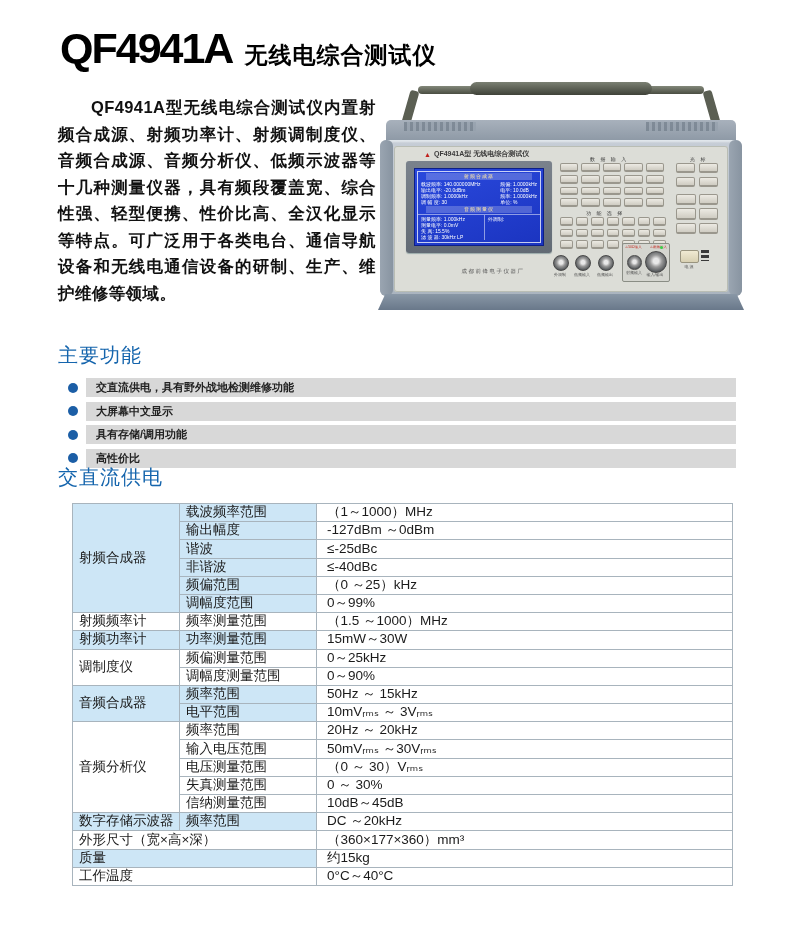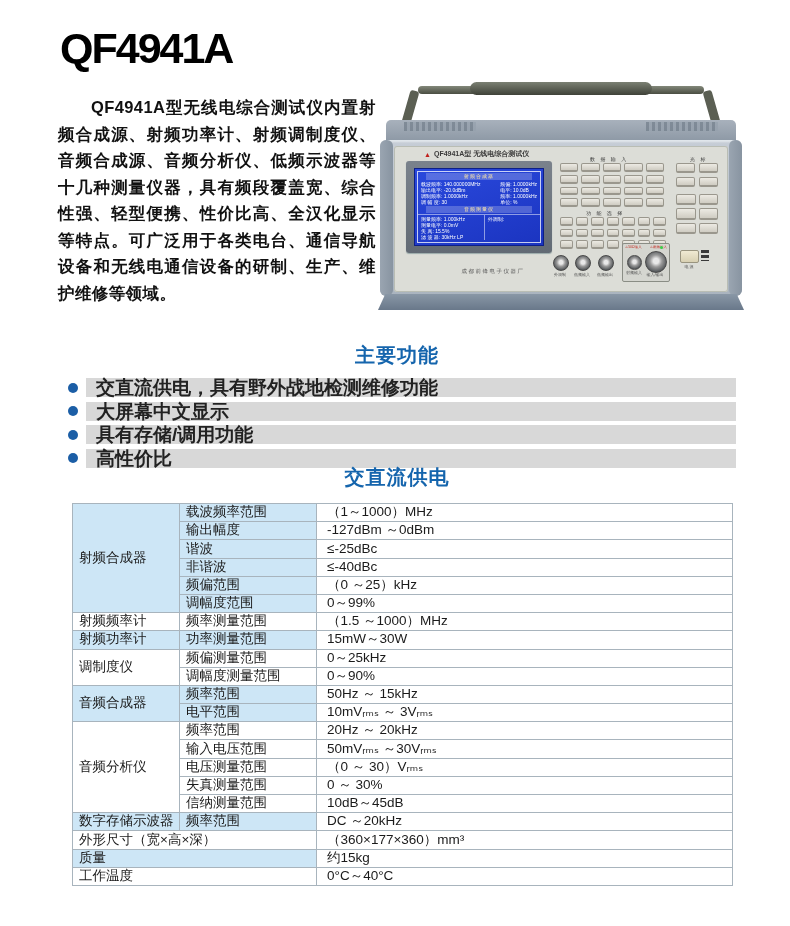--- a/index.html
+++ b/index.html
@@ -76,45 +76,46 @@
   .warn{position:absolute;top:1px;font-size:3.5px;color:#c23026;white-space:nowrap;}
   .led{position:absolute;width:3px;height:3px;border-radius:50%;background:#37d24a;top:2px;right:6px;}
   .power-btn{position:absolute;left:286px;top:104px;width:17px;height:11px;border:1px solid #99947f;
              border-radius:2px;background:linear-gradient(#f0ead3,#d8d0b2);}
   .power-dots{position:absolute;left:307px;top:104px;width:8px;height:11px;
               background:repeating-linear-gradient(#3a3a3a 0 3px,transparent 3px 5px);}
   .manufacturer{position:absolute;left:40px;top:122px;width:118px;text-align:center;
                 font-size:5.5px;color:#5a5a5a;letter-spacing:1.5px;}
 
   
-  .section-heading{font-size:20px;font-weight:700;color:#1565ad;letter-spacing:1px;text-align:center;}
+  .section-heading{font-size:20px;font-weight:400;color:#1565ad;letter-spacing:1px;}
   .features{position:absolute;left:58px;top:342px;width:678px;}
   .feature-list{margin-top:9px;}
   .feature-row{display:flex;align-items:center;margin-bottom:4.5px;height:19px;}
   .dot{width:10px;height:10px;border-radius:50%;background:#1b5ea6;margin:0 8px 0 10px;flex:0 0 auto;}
   .feature-bar{flex:1;background:#d8d8d8;height:19px;line-height:19px;padding-left:10px;
-               font-size:19px;font-weight:700;color:#222;}
+               font-size:11px;font-weight:700;color:#222;}
 
   .specs{position:absolute;left:58px;top:464px;width:678px;}
   .spec-table{border-collapse:collapse;margin:12px 0 0 14px;width:661px;table-layout:fixed;
               font-size:13.5px;}
   .spec-table td{border:1px solid #a8b4bd;height:17.2px;line-height:1.1;padding:0 6px;
                  overflow:hidden;white-space:nowrap;}
   .spec-table .c1{width:94px;font-weight:500;}
   .spec-table .c2{width:124px;font-weight:500;font-family:Liberation Serif, serif;}
   .spec-table .c3{padding-left:10px;font-weight:400;margin-left:20px;}
   .spec-table .blue{background:#cde6f6;}
 </style>
 </head>
 <body>
 
 <div class="page">
 
   <div class="header">
     <span class="model">QF4941A</span>
+    <span class="prodname">无线电综合测试仪</span>
   </div>
 
   <div class="intro">QF4941A型无线电综合测试仪内置射频合成源、射频功率计、射频调制度仪、音频合成源、音频分析仪、低频示波器等十几种测量仪器，具有频段覆盖宽、综合性强、轻型便携、性价比高、全汉化显示等特点。可广泛用于各类电台、通信导航设备和无线电通信设备的研制、生产、维护维修等领域。</div>
 
   <div class="device">
     <div class="handle-arm left"></div>
     <div class="handle-arm right"></div>
     <div class="handle-bar"></div>
     <div class="handle-grip"></div>
     <div class="lid"></div>

